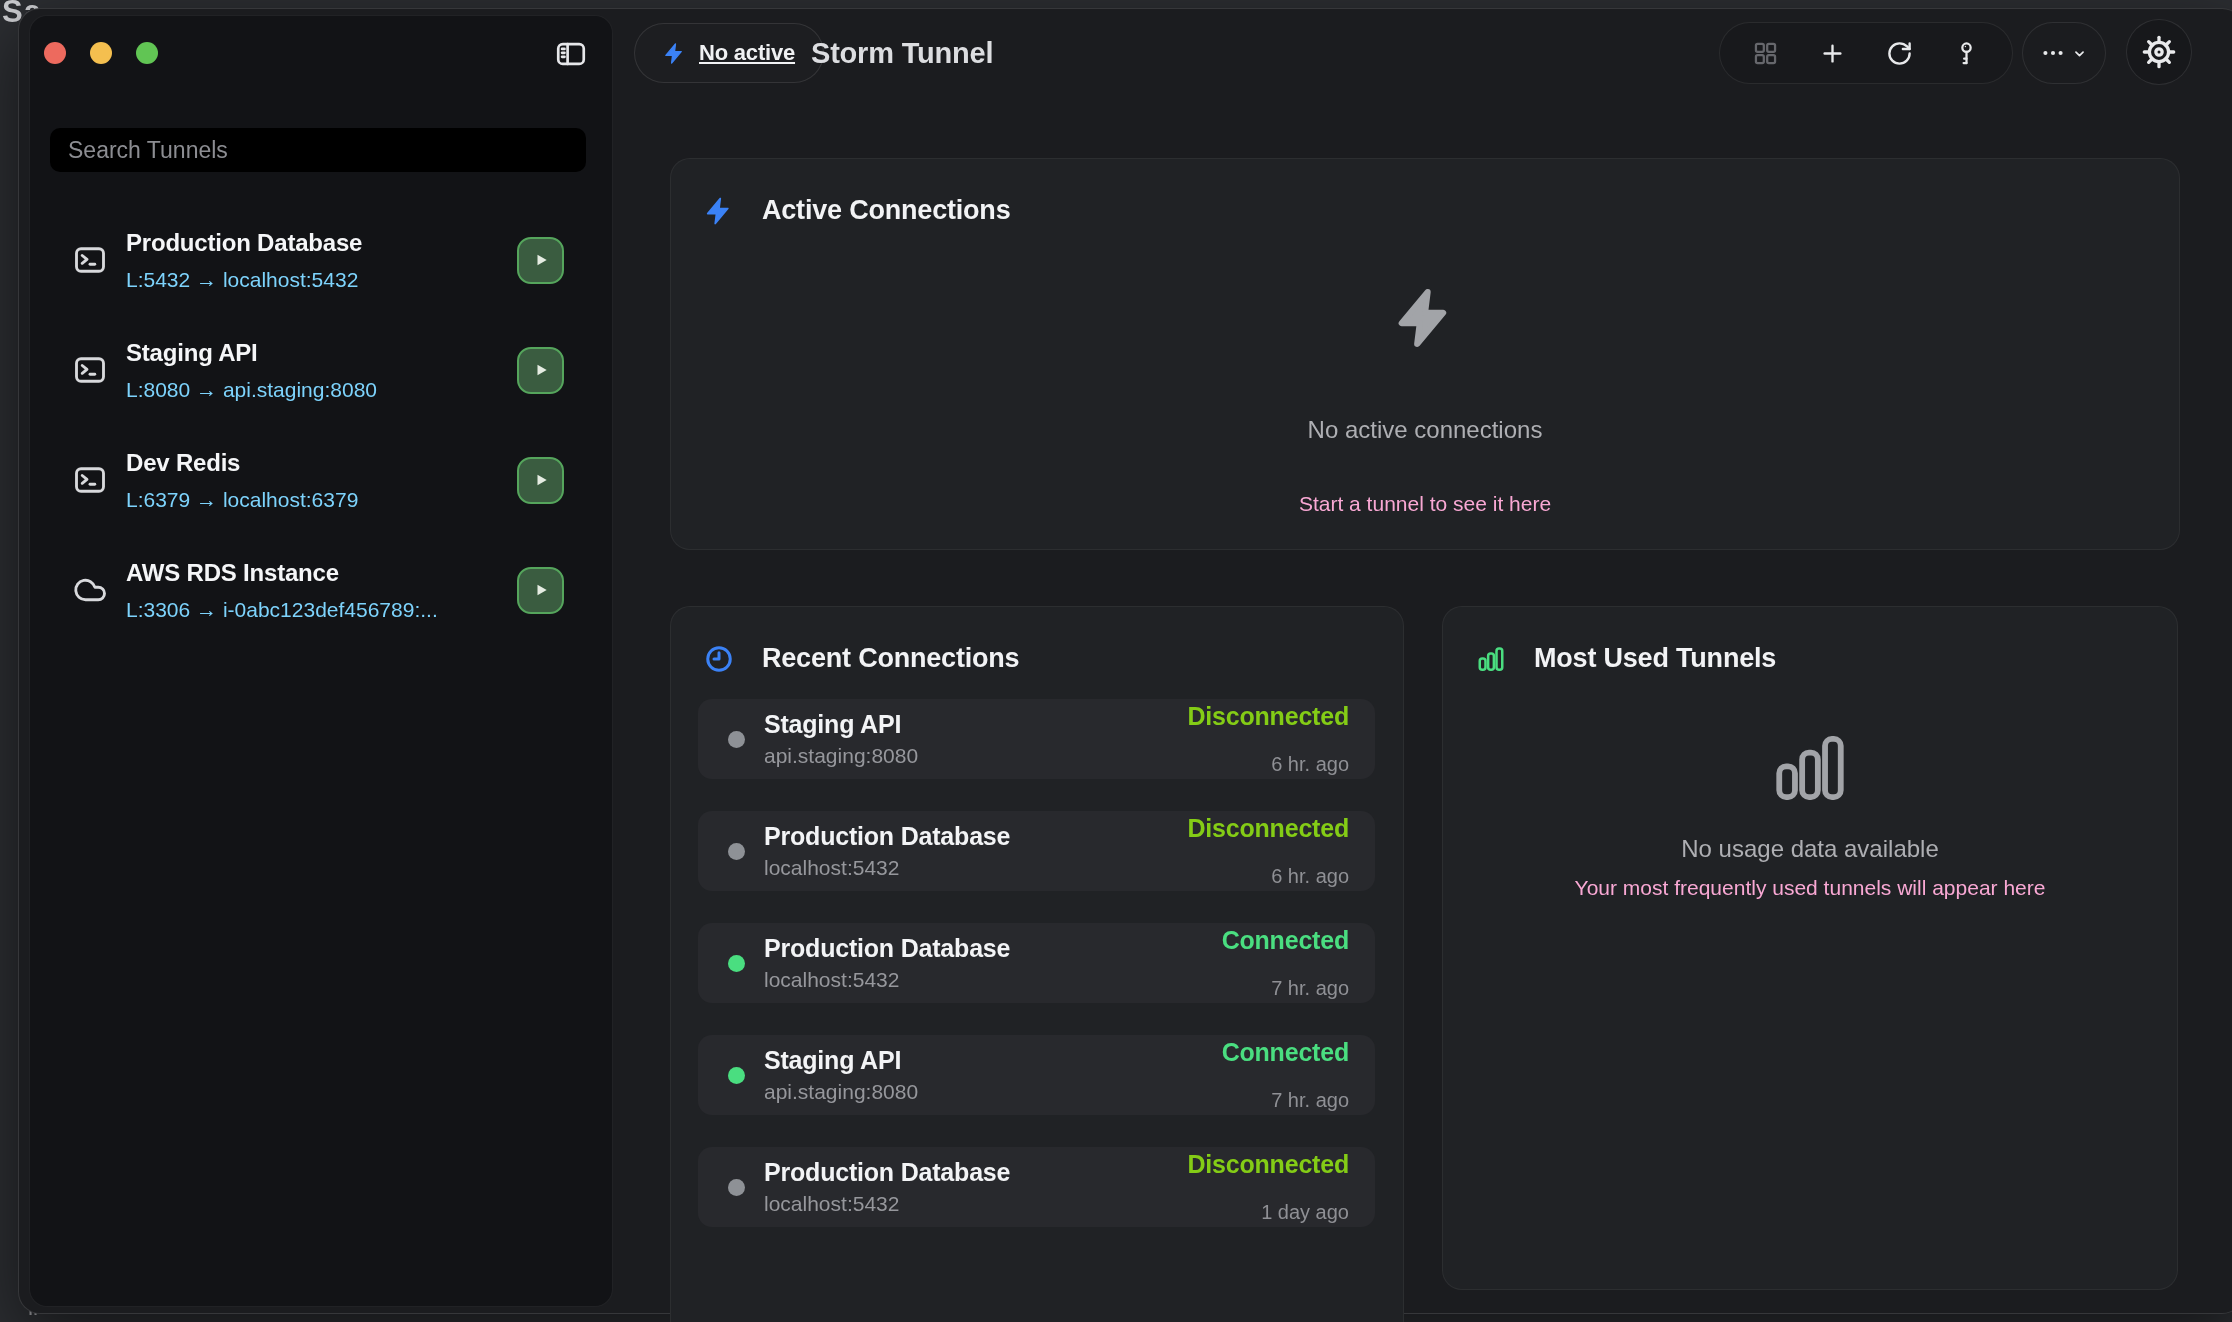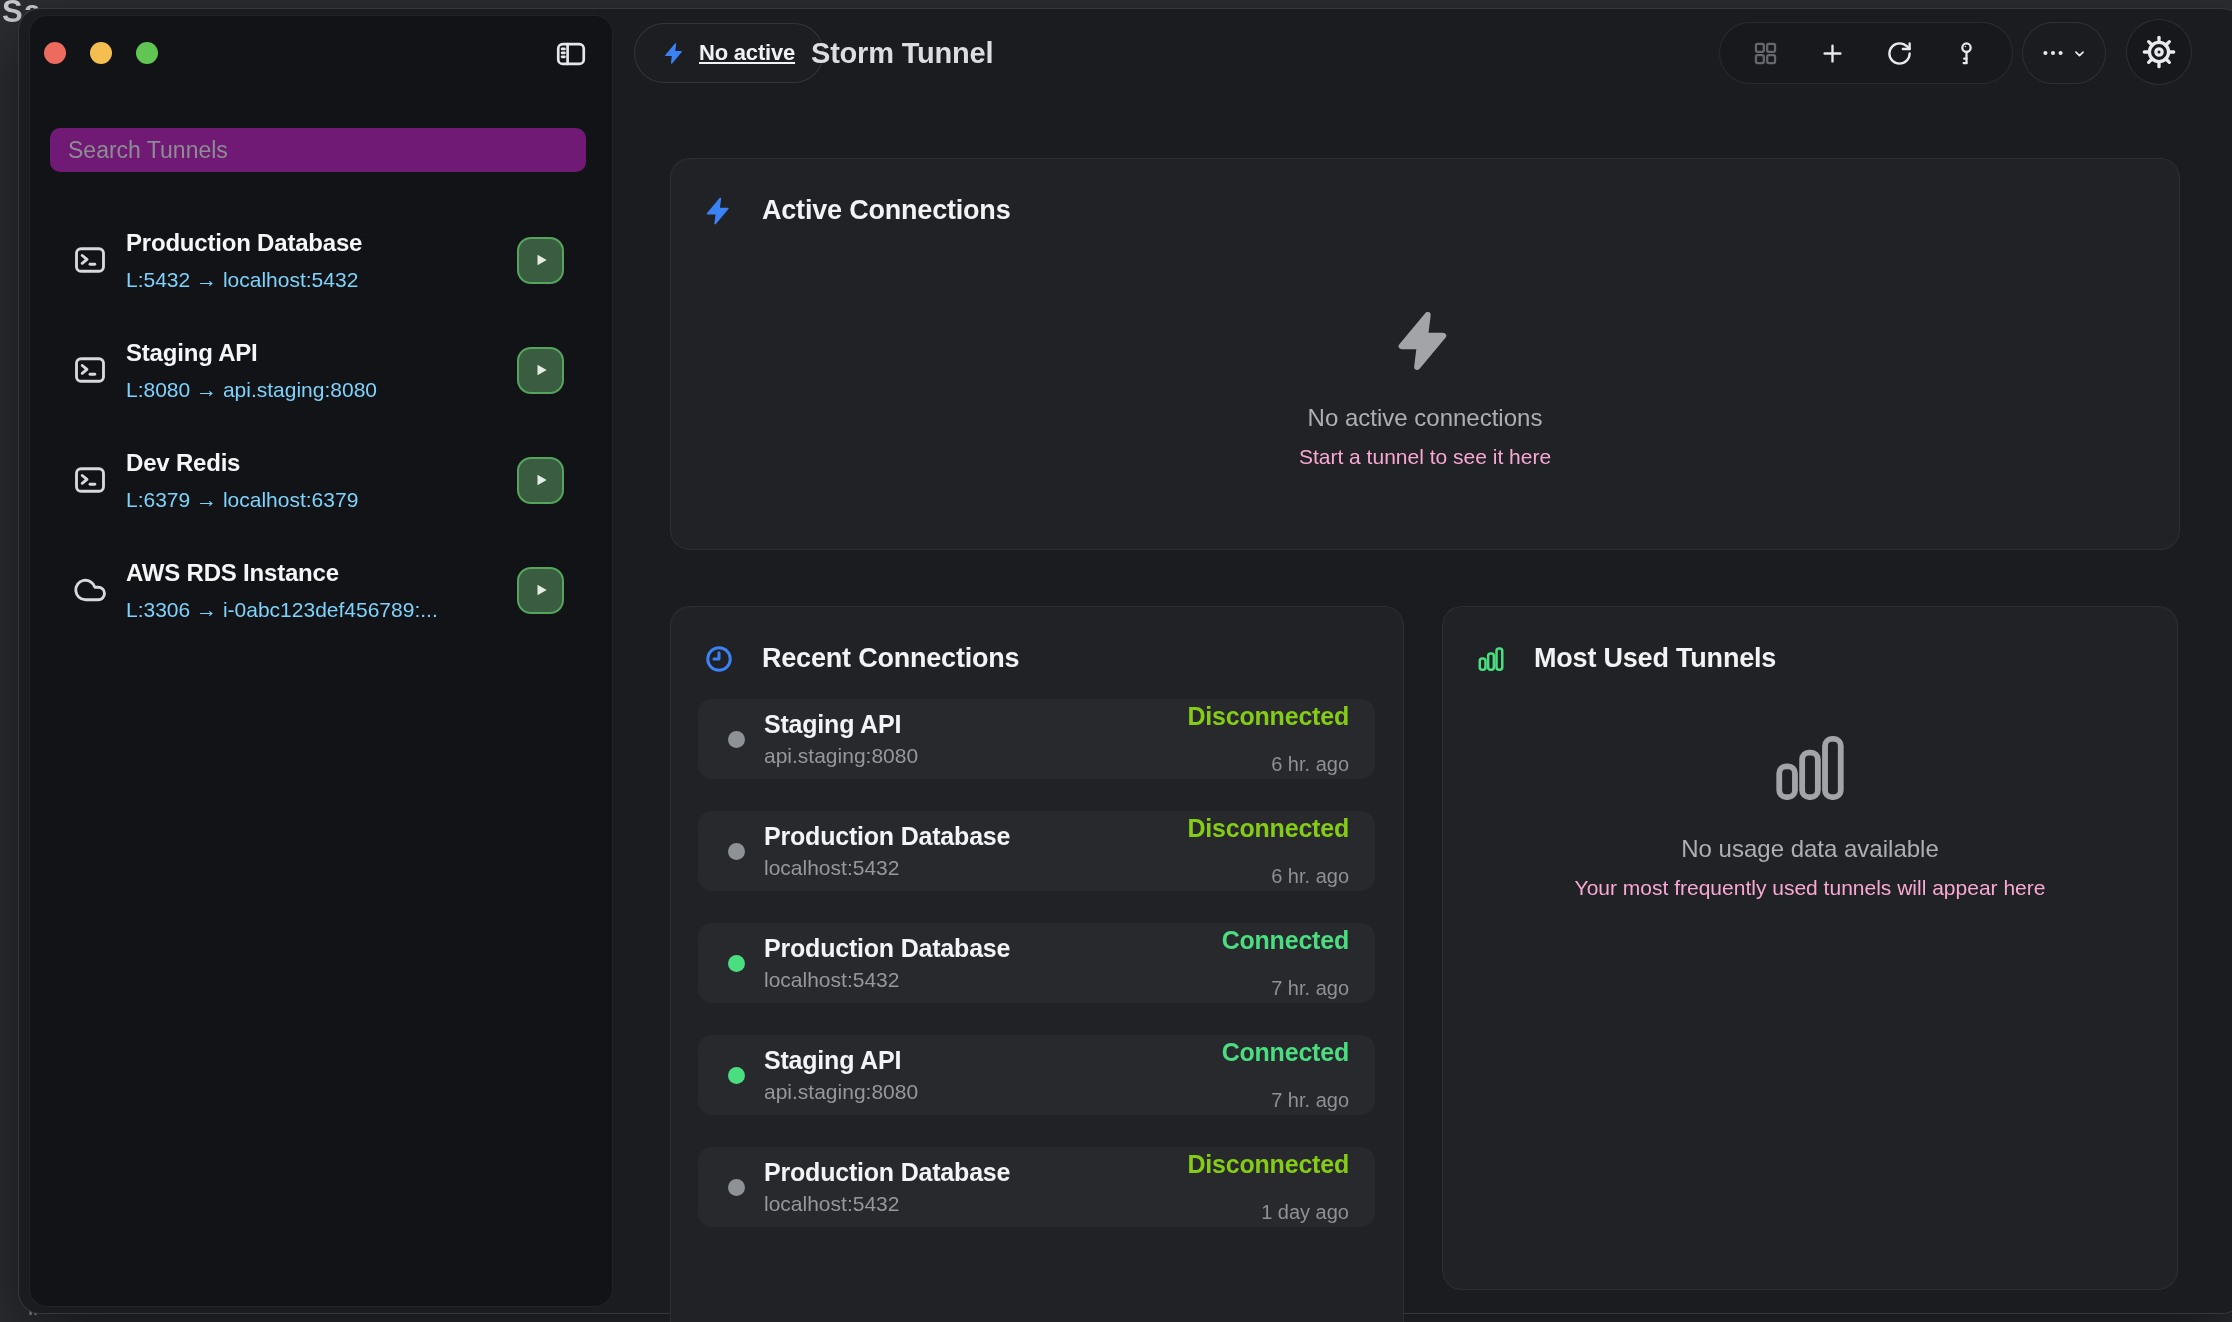--- a/index.html
+++ b/index.html
@@ -45,21 +45,21 @@
   .tl.green  { background:#61c554; }
 
   .sidebar-toggle {
     position:absolute; right:22px; top:20px; width:38px; height:38px;
     background:transparent; border:none; color:#e6e7ea;
     display:flex; align-items:center; justify-content:center; cursor:pointer;
   }
 
   .search {
     position:absolute; left:20px; top:112px; width:536px; height:44px;
-    background:#701a75; border:none; border-radius:10px;
+    background:#000000; border:none; border-radius:10px;
     padding:0 18px; font-size:23px; color:#d4d5d8;
     font-family:inherit; outline:none;
   }
   .search::placeholder { color:#8c8d92; }
 
   .tunnel-list { position:absolute; left:0; right:0; top:200px; }
   .tunnel-item {
     height:88px; margin:0 48px 22px 42px;
     display:flex; align-items:center; gap:18px; cursor:default;
   }
@@ -132,21 +132,21 @@
   .hdr-icon.green { color:#4ade80; }
 
   .active-card   { left:651px;  top:149px; width:1510px; height:392px; }
   .recent-card   { left:651px;  top:597px; width:734px;  height:800px; }
   .mostused-card { left:1423px; top:597px; width:736px;  height:684px; }
 
   .empty-state {
     position:absolute; left:0; right:0;
     display:flex; flex-direction:column; align-items:center; text-align:center;
   }
-  .active-card .empty-state { top:145px; }
+  .active-card .empty-state { top:122px;gap:35px; }
   .mostused-card .empty-state { top:120px; }
   .empty-icon { color:#a2a4a8; }
   .empty-icon.bolt-big svg { width:62px; height:74px; display:block; }
   .empty-icon.bars-big svg { width:82px; height:82px; display:block; }
   .empty-title { font-size:24px; color:#aeafb3; margin-top:26px; }
   .empty-sub { font-size:21px; color:#f9a8d4; margin-top:13px; }
 
   
   .rows { position:absolute; left:27px; right:28px; top:92px; }
   .recent-row {

